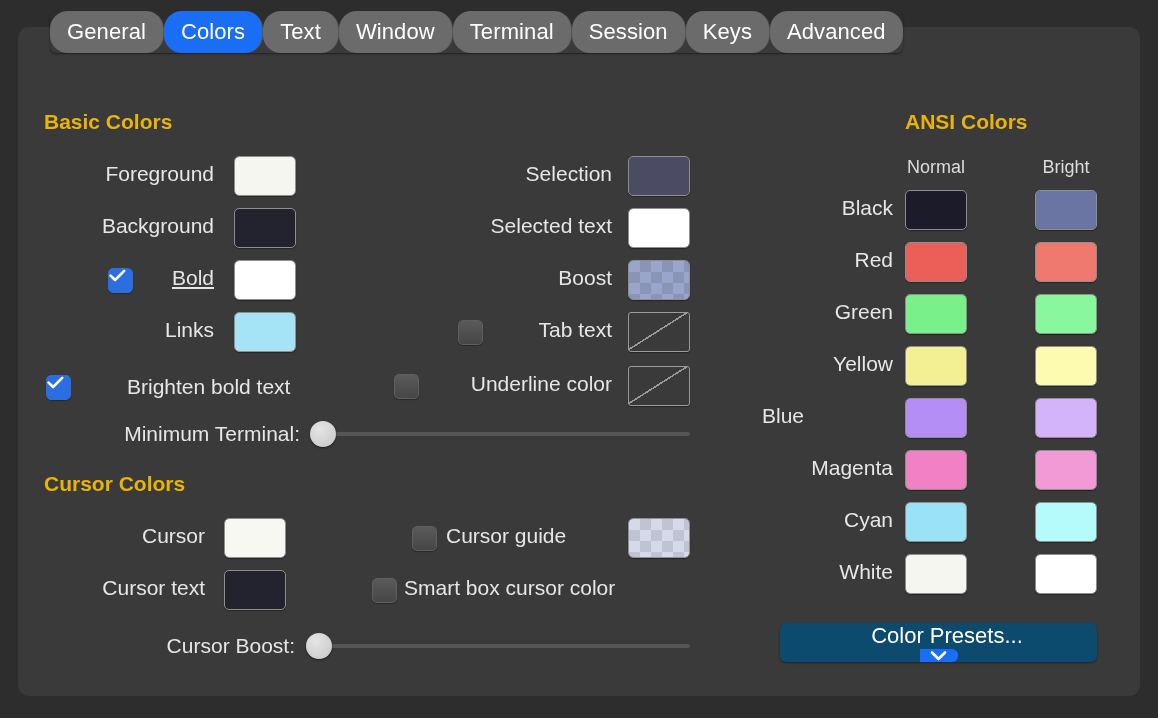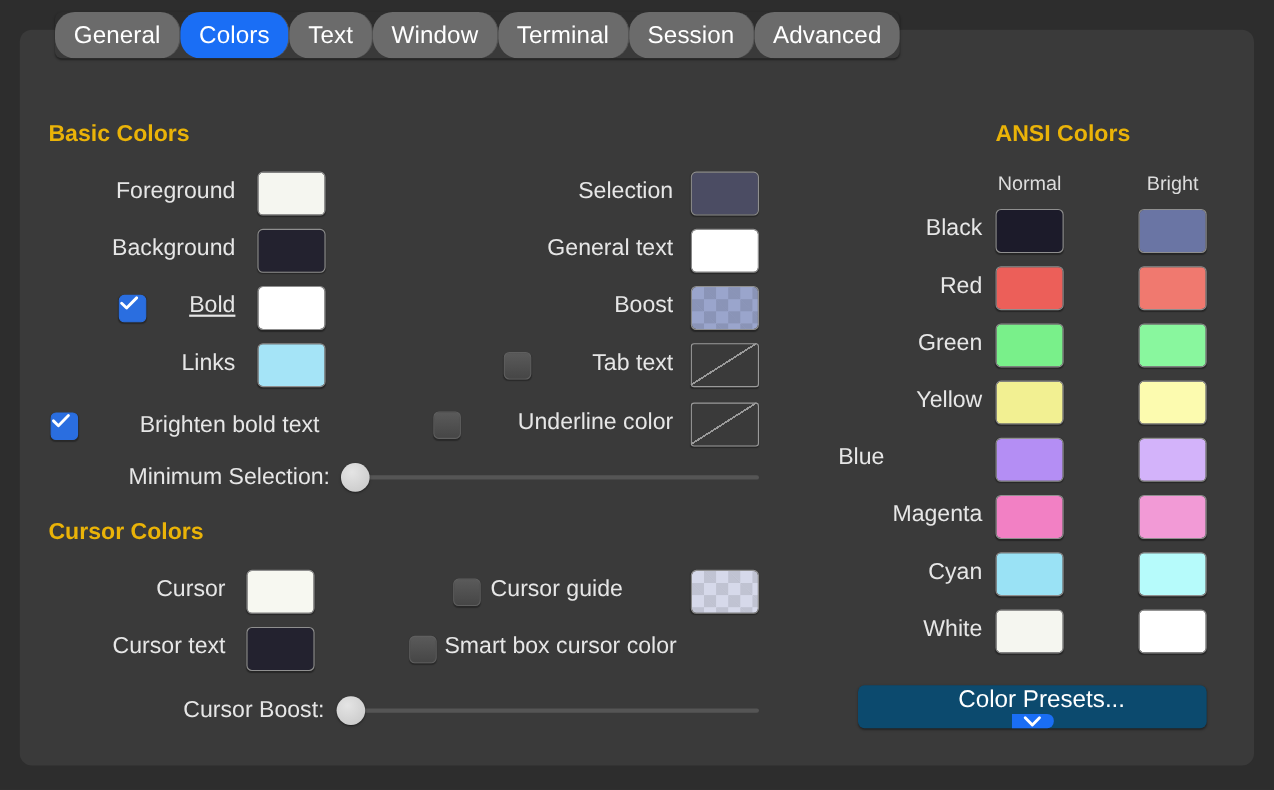--- a/index.html
+++ b/index.html
@@ -198,57 +198,58 @@
 
 <div id="content-panel"></div>
 
 <div id="tab-bar">
     <div class="tab">General</div>
     <div class="tab selected">Colors</div>
     <div class="tab">Text</div>
     <div class="tab">Window</div>
     <div class="tab">Terminal</div>
     <div class="tab">Session</div>
+    <div class="tab">Keys</div>
     <div class="tab">Advanced</div>
   </div>
 
 <div id="basic-colors-section">
     <span class="sec-title" style="left: 44px; top: 110px;">Basic Colors</span>
     <span class="field-label" style="left: 34px; top: 162px; width: 180px;">Foreground</span>
     <span class="swatch" style="left: 234px; top: 156px; background-color: rgb(245, 246, 240);"></span>
     <span class="field-label" style="left: 34px; top: 214px; width: 180px;">Background</span>
     <span class="swatch" style="left: 234px; top: 208px; background-color: rgb(35, 34, 47);"></span>
     <span class="field-label" style="left: 34px; top: 266px; width: 180px; text-decoration: underline;">Bold</span>
     <span class="checkbox on" style="left: 108px; top: 268px;">
       <svg width="17" height="13" viewBox="0 0 17 13" aria-hidden="true">
         <path d="M1.6 6.6 L6.1 11 L15.2 1.8" fill="none" stroke="#ffffff" stroke-width="2.6" stroke-linecap="round" stroke-linejoin="round"></path>
       </svg>
     </span>
     <span class="swatch" style="left: 234px; top: 260px; background-color: rgb(255, 255, 255);"></span>
     <span class="field-label" style="left: 34px; top: 318px; width: 180px;">Links</span>
     <span class="swatch" style="left: 234px; top: 312px; background-color: rgb(165, 228, 247);"></span>
     <span class="field-label" style="left: 352px; top: 162px; width: 260px;">Selection</span>
     <span class="swatch" style="left: 628px; top: 156px; background-color: rgb(75, 76, 99);"></span>
-    <span class="field-label" style="left: 352px; top: 214px; width: 260px;">General text</span>
+    <span class="field-label" style="left: 352px; top: 214px; width: 260px;">Selected text</span>
     <span class="swatch" style="left: 628px; top: 208px; background-color: rgb(255, 255, 255);"></span>
     <span class="field-label" style="left: 352px; top: 266px; width: 260px;">Boost</span>
     <span class="swatch checker" style="left: 628px; top: 260px; background-color: rgb(154, 165, 204);"></span>
     <span class="field-label" style="left: 352px; top: 318px; width: 260px;">Tab text</span>
     <span class="checkbox off" style="left: 458px; top: 320px;"></span>
     <span class="swatch none-swatch" style="left: 628px; top: 312px;"></span>
     <span class="field-label" style="left: 352px; top: 372px; width: 260px;">Underline color</span>
     <span class="checkbox off" style="left: 394px; top: 374px;"></span>
     <span class="swatch none-swatch" style="left: 628px; top: 366px;"></span>
     <span class="checkbox on" style="left: 46px; top: 375px;">
       <svg width="17" height="13" viewBox="0 0 17 13" aria-hidden="true">
         <path d="M1.6 6.6 L6.1 11 L15.2 1.8" fill="none" stroke="#ffffff" stroke-width="2.6" stroke-linecap="round" stroke-linejoin="round"></path>
       </svg>
     </span>
     <span class="field-label left-align" style="left: 80px; top: 375px; margin-left: 47px;">Brighten bold text</span>
-    <span class="field-label" style="left: 40px; top: 422px; width: 260px;">Minimum Selection:</span>
+    <span class="field-label" style="left: 40px; top: 422px; width: 260px;">Minimum Terminal:</span>
     <span class="slider" style="left: 310px; top: 421px; width: 380px;">
       <span class="track"></span>
       <span class="knob" style="left: 0px;"></span>
     </span>
   </div>
 <div id="cursor-colors-section">
     <span class="sec-title" style="left: 44px; top: 472px;">Cursor Colors</span>
     <span class="field-label" style="left: 15px; top: 524px; width: 190px;">Cursor</span>
     <span class="swatch" style="left: 224px; top: 518px; background-color: rgb(247, 248, 241);"></span>
     <span class="field-label" style="left: 15px; top: 576px; width: 190px;">Cursor text</span>

